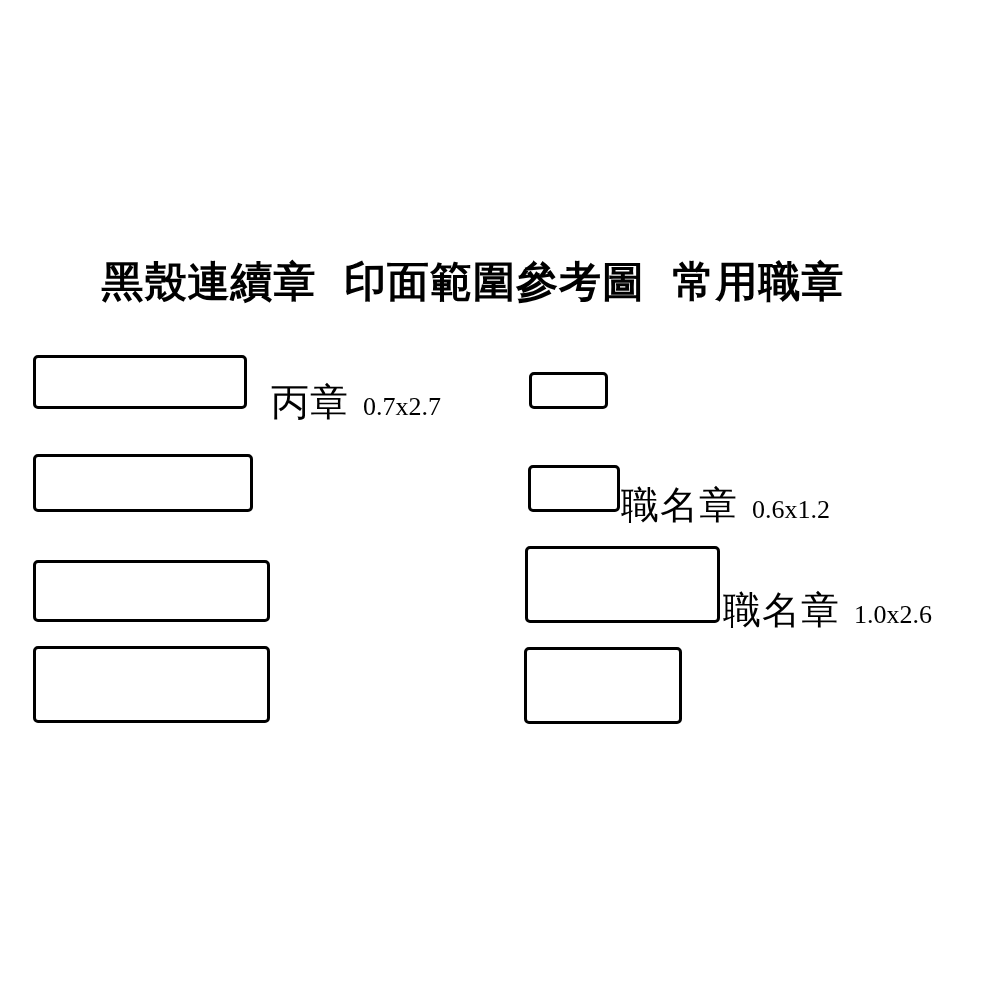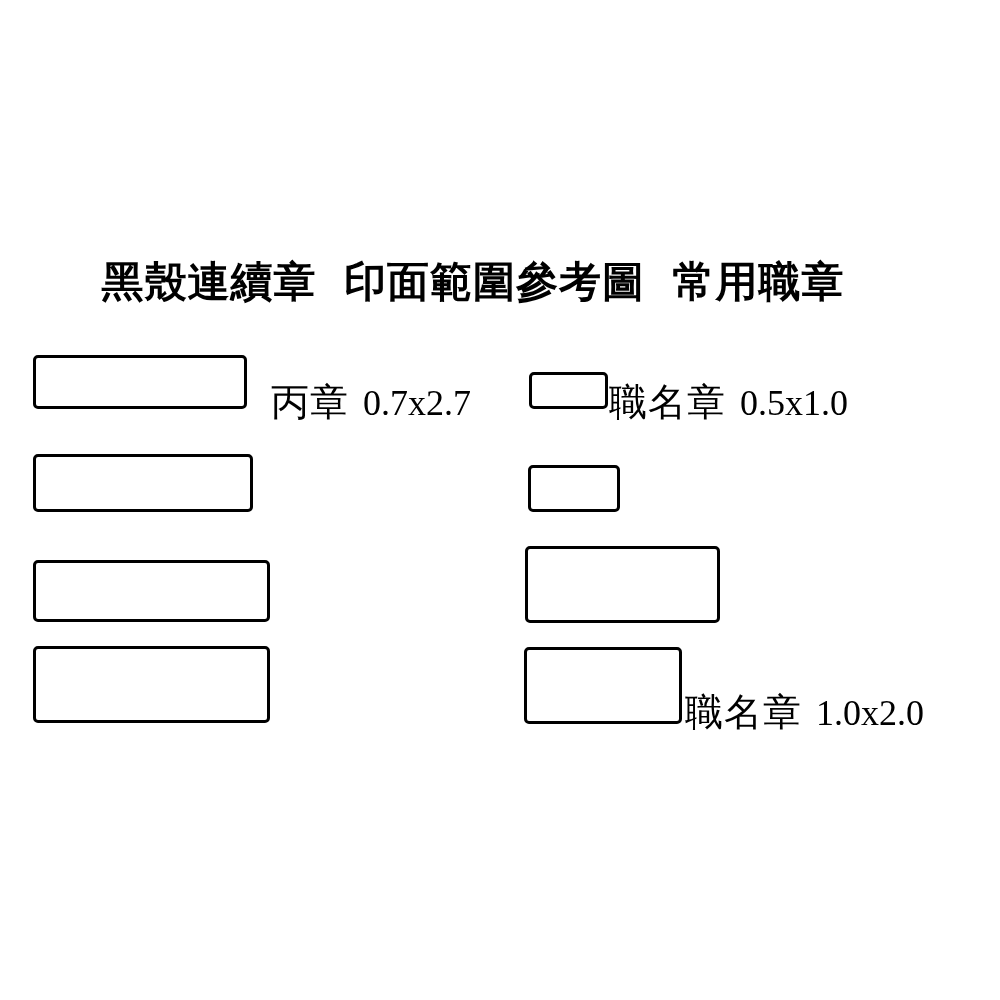--- a/index.html
+++ b/index.html
@@ -37,21 +37,21 @@
     background: #ffffff;
   }
   .stamp-label {
     position: absolute;
     font-size: 38px;
     line-height: 1;
     white-space: nowrap;
     letter-spacing: 1px;
   }
   .stamp-label .size {
-    font-size: 36px;
+    font-size: 26px;
     margin-left: 14px;
     letter-spacing: 0;
   }
   
   .r0 { left: 33px;  top: 355px; width: 214px; height: 54px; }
   .r1 { left: 33px;  top: 454px; width: 220px; height: 58px; }
   .r2 { left: 33px;  top: 560px; width: 237px; height: 62px; }
   .r3 { left: 33px;  top: 646px; width: 237px; height: 77px; }
   
   .r4 { left: 529px; top: 372px; width: 79px;  height: 37px; }
@@ -80,26 +80,26 @@
     <span>丙章</span><span class="size">0.7x2.7</span>
   </div>
 
   <div class="stamp-rect r1"></div>
 
   <div class="stamp-rect r2"></div>
 
   <div class="stamp-rect r3"></div>
 
   <div class="stamp-rect r4"></div>
-  <div class="stamp-label l4">
-    <span>職名章</span><span class="size">0.5x1.0</span>
+
+  <div class="stamp-rect r5"></div>
+  <div class="stamp-label l5">
+    <span>職名章</span><span class="size">0.6x1.2</span>
   </div>
 
-  <div class="stamp-rect r5"></div>
-
   <div class="stamp-rect r6"></div>
+  <div class="stamp-label l6">
+    <span>職名章</span><span class="size">1.0x2.6</span>
+  </div>
 
   <div class="stamp-rect r7"></div>
-  <div class="stamp-label l7">
-    <span>職名章</span><span class="size">1.0x2.0</span>
-  </div>
 
 </div>
 
 </body></html>

